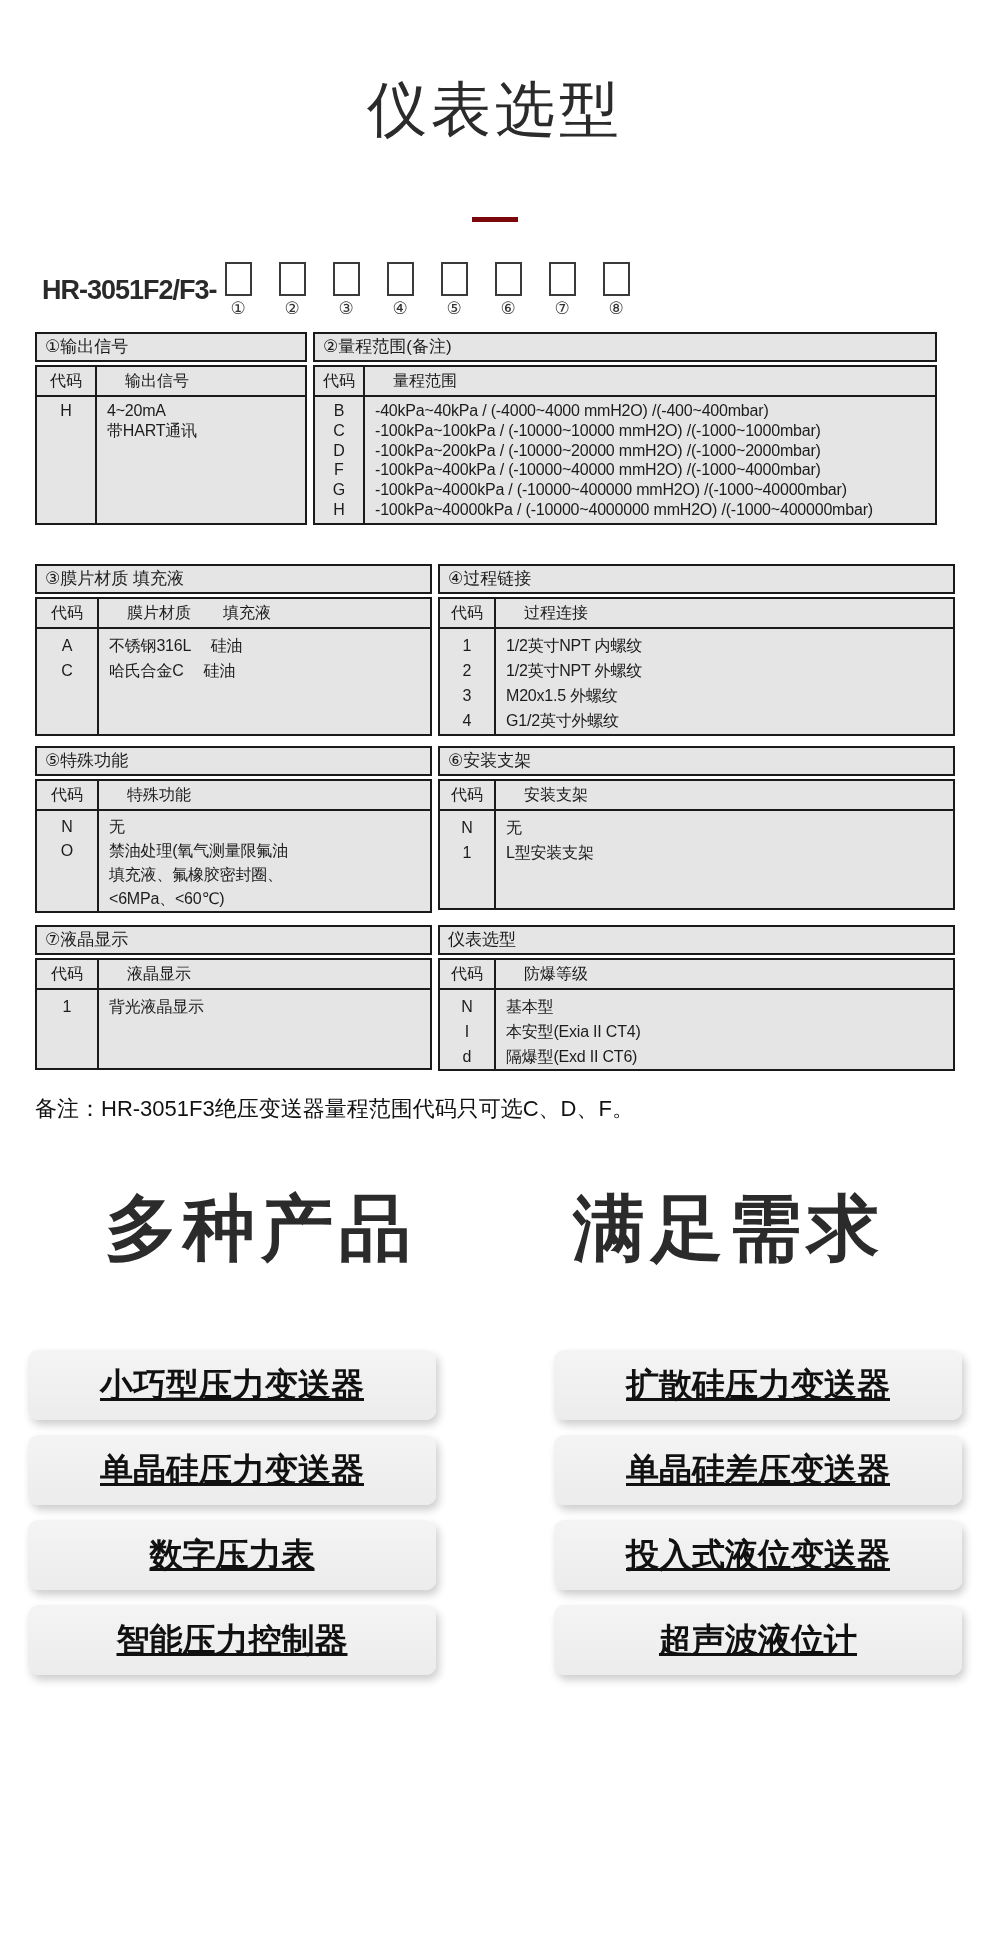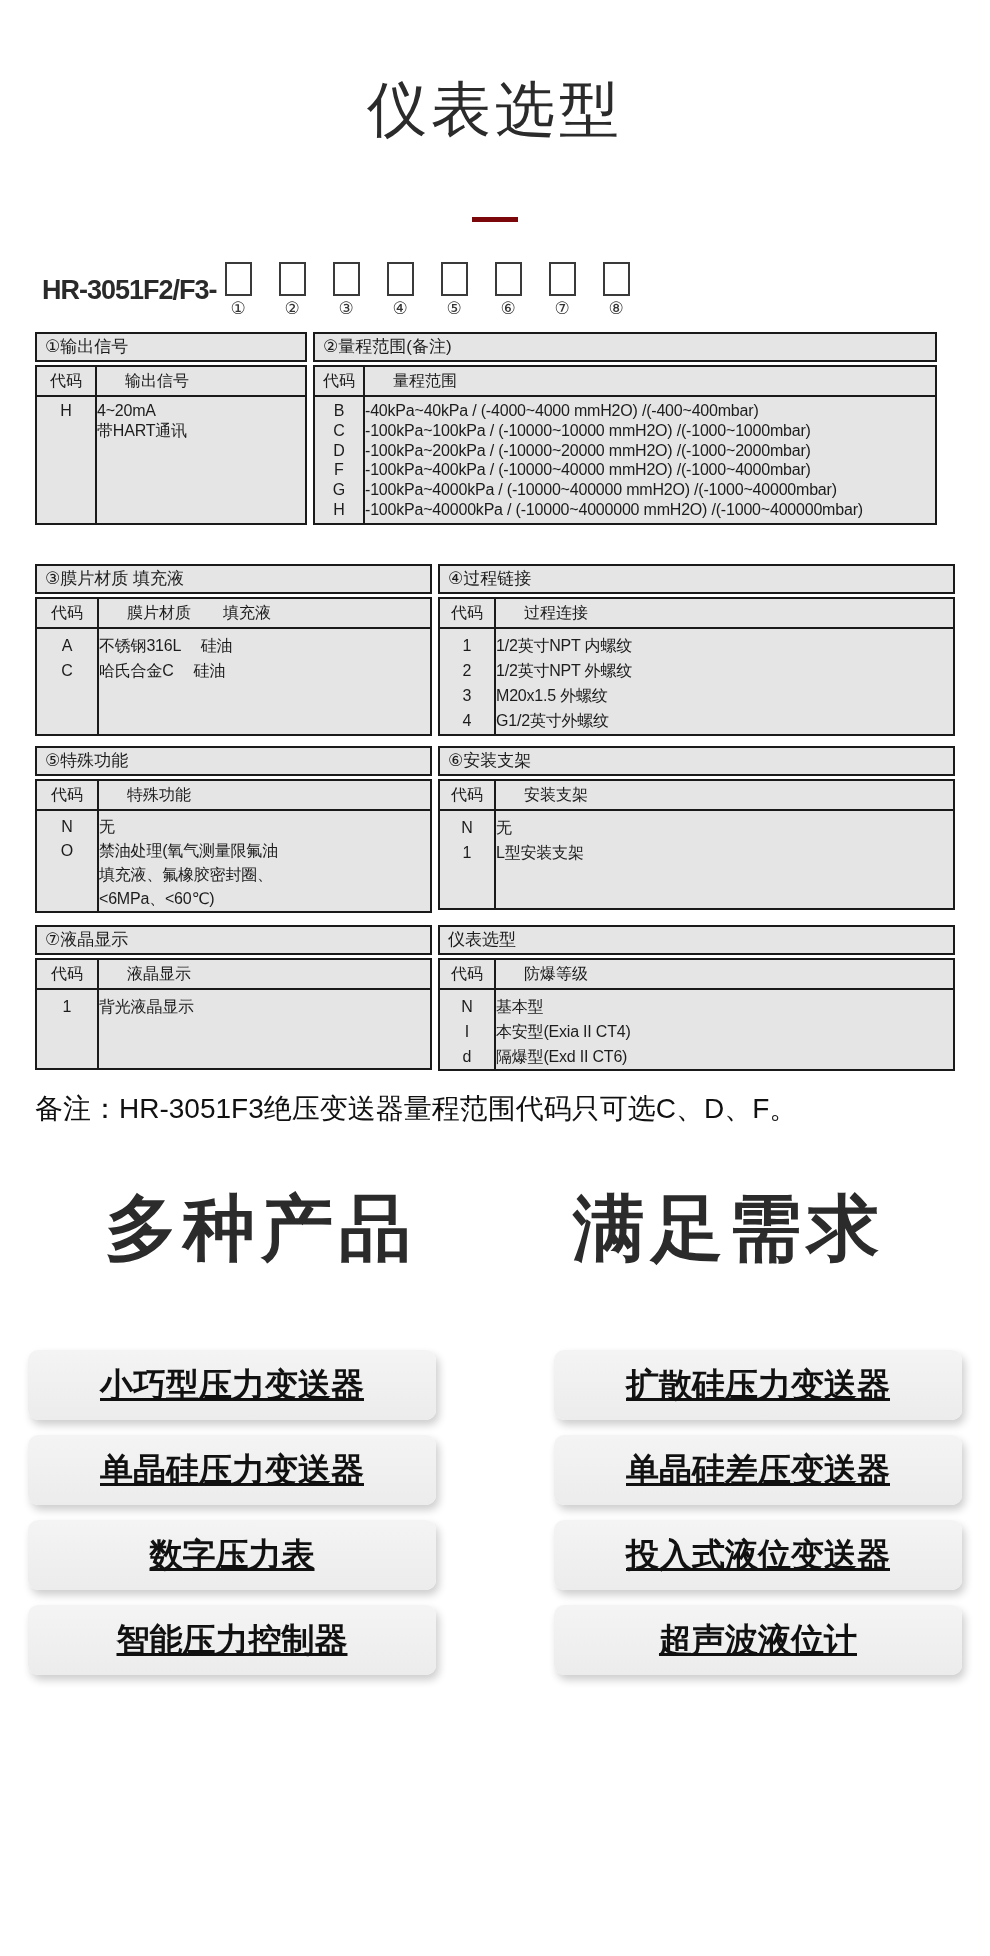--- a/index.html
+++ b/index.html
@@ -43,36 +43,36 @@
   .sec-lower { display:flex; align-items:stretch; }
   .col-left { width:62px; border-right:2px solid #1a1a1a; display:flex; flex-direction:column; }
   .col-right { flex:1; display:flex; flex-direction:column; }
   .col-hdr {
     height:30px; line-height:28px; border-bottom:2px solid #1a1a1a;
     font-size:16px; color:#1c1c1c; flex:0 0 auto; white-space:pre;
   }
   .col-left .col-hdr { text-align:center; }
   .col-right .col-hdr { padding-left:28px; }
   .codes { padding-top:4px; text-align:center; flex:1; }
-  .descs { padding-top:4px; flex:1; }
+  .descs { padding-top:4px; padding-left:10px; flex:1; }
   .codes div, .descs div { line-height:25px; font-size:16px; color:#1c1c1c; white-space:pre-wrap; }
   .descs div { letter-spacing:-0.2px; }
 
   .sec-0 .col-left { width:60px; }
   .sec-1 .col-left { width:50px; }
   .sec-3 .col-left, .sec-5 .col-left, .sec-7 .col-left { width:56px; }
   .sec-0 .codes div, .sec-0 .descs div { line-height:20px; }
   .sec-1 .codes div, .sec-1 .descs div { line-height:19.8px; }
   .sec-4 .codes div, .sec-4 .descs div { line-height:24px; }
   .pair1 .codes, .pair1 .descs { min-height:126px; }
   .pair2 .codes, .pair2 .descs { min-height:105px; }
   .pair3 .codes, .pair3 .descs { min-height:97px; }
   .pair4 .codes, .pair4 .descs { min-height:78px; }
 
-  .note { margin:23px 0 0 35px; font-size:28px; color:#111; line-height:30px; }
+  .note { margin:23px 0 0 35px; font-size:22px; color:#111; line-height:30px; }
 
   .products-heading {
     margin-top:68px; text-align:center; font-size:72px; font-weight:bold;
     letter-spacing:6px; color:#2b2b2b; line-height:1; white-space:pre;
   }
   .product-grid {
     margin:86px 28px 0 28px; display:grid;
     grid-template-columns:1fr 1fr; column-gap:118px; row-gap:15px;
   }
   .product-btn {

